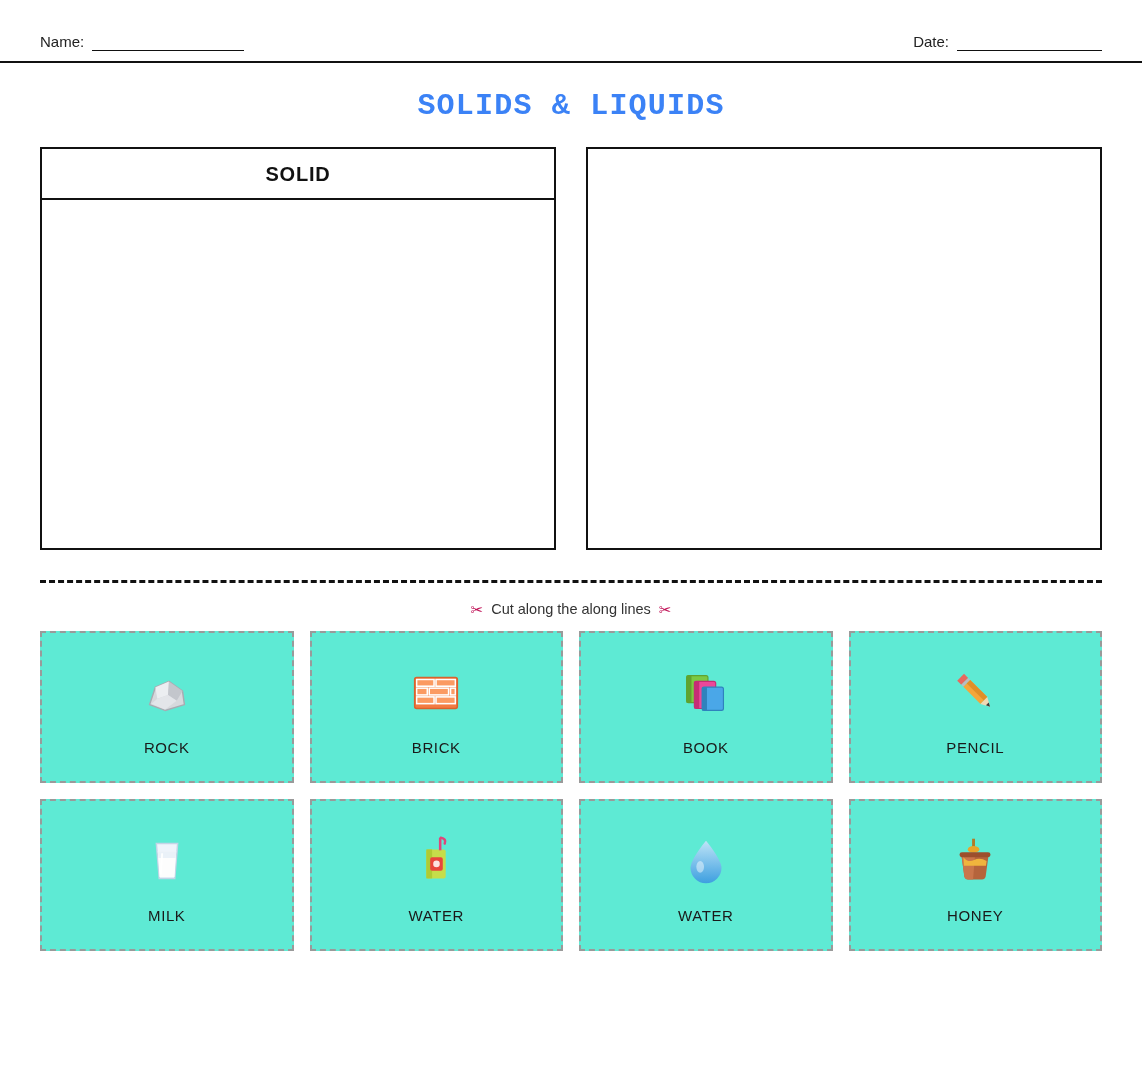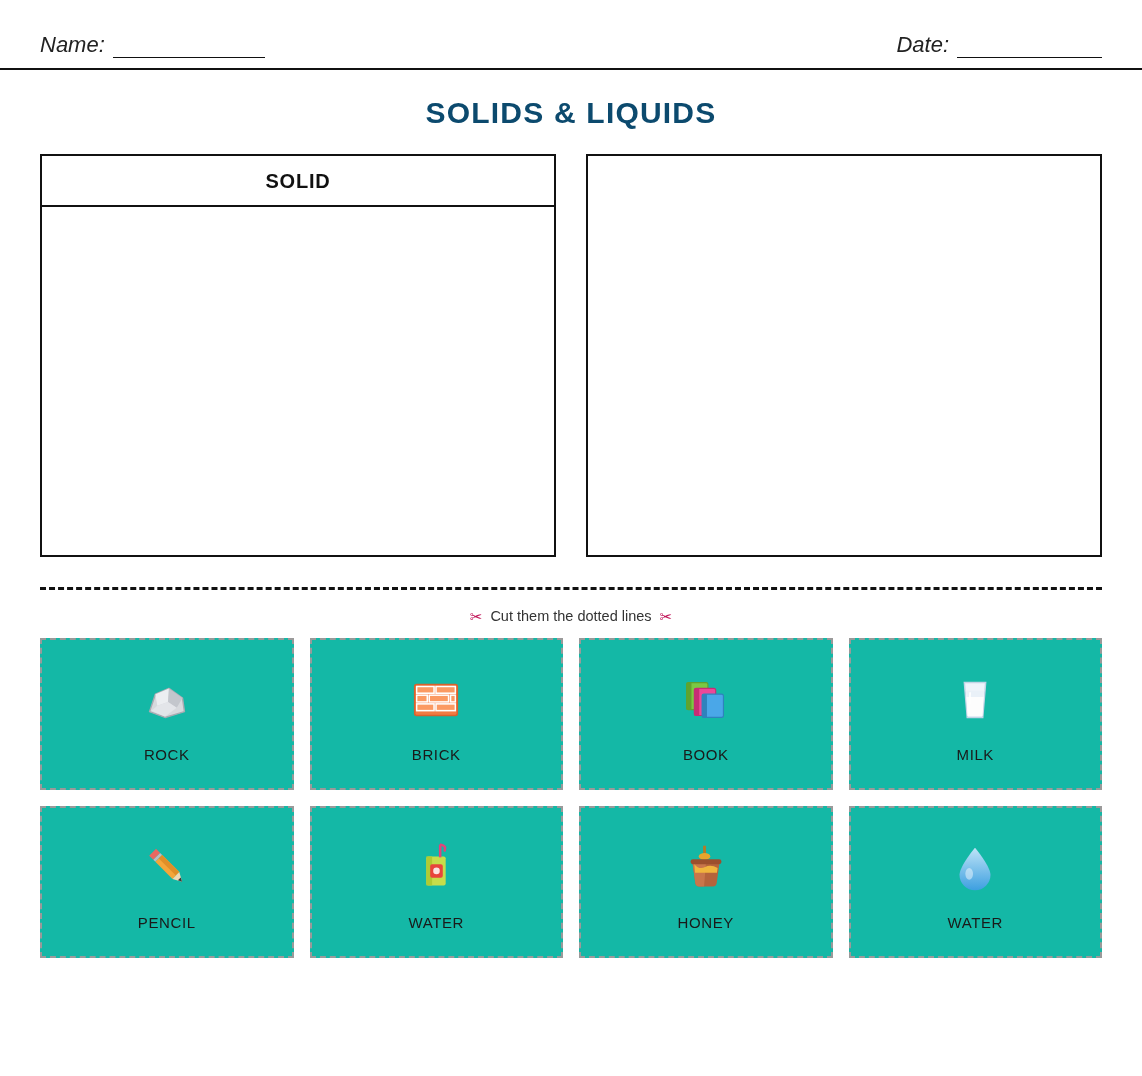--- a/index.html
+++ b/index.html
@@ -25,45 +25,45 @@
     align-items: flex-end;
     border-bottom: 2px solid #111111;
     margin: 0 0 0 0;
   }
   .field {
     display: flex;
     align-items: flex-end;
     gap: 8px;
   }
   .field-label {
-    font-size: 22px;
+    font-size: 15px;
     color: #222222;
     line-height: 1;
     padding-bottom: 2px;
-    font-style: italic;
   }
   .field-rule {
     display: block;
     border-bottom: 1.5px solid #111111;
     height: 1px;
   }
   .name-rule { width: 152px; }
   .date-rule { width: 145px; }
 
   
   .title-block {
     text-align: center;
     padding-top: 26px;
   }
   .worksheet-title {
     font-size: 30px;
     font-weight: bold;
     letter-spacing: 1.2px;
-    color: #0c4a6e;
+    color: #3b82f6;
     margin: 0;
+    font-family: Liberation Mono, monospace;
   }
   .worksheet-instructions {
     font-size: 16.5px;
     font-style: italic;
     color: #222222;
     margin: 18px 0 0 0;
   }
 
   
   .sort-area {
@@ -118,21 +118,21 @@
     grid-template-columns: repeat(4, 1fr);
     gap: 16px 16px;
   }
   .card {
     border: 2px dashed #9a9a9a;
     height: 152px;
     display: flex;
     flex-direction: column;
     align-items: center;
     justify-content: center;
-    background: #14b8a6;
+    background: #5eead4;
   }
   .card-art {
     height: 68px;
     width: 68px;
     display: flex;
     align-items: center;
     justify-content: center;
     margin-bottom: 12px;
   }
   .card-label {
@@ -166,21 +166,21 @@
     <div class="sort-box-body"></div>
   </div>
   <div class="sort-box">
     <div class="sort-box-body"></div>
   </div>
 </div>
 
 <div class="cut-divider"></div>
 <div class="cut-note">
   <span class="scissors">✂</span>
-  <span>Cut them the dotted lines</span>
+  <span>Cut along the along lines</span>
   <span class="scissors">✂</span>
 </div>
 
 <div class="cards-grid">
 
   <div class="card">
     <div class="card-art">
       <svg viewBox="0 0 64 64" width="62" height="62" aria-hidden="true">
         <polygon points="14,44 20,26 34,20 48,30 50,44 30,50" fill="#d7d9dd" stroke="#a8abb2" stroke-width="1.5" stroke-linejoin="round"></polygon>
         <polygon points="20,26 34,20 33,34 22,38" fill="#eceef1"></polygon>
@@ -220,82 +220,82 @@
         <rect x="28" y="26" width="22" height="24" rx="2" fill="#4aa7e8" stroke="#2f82bd" stroke-width="1.2"></rect>
         <rect x="28" y="26" width="5" height="24" fill="#2f82bd"></rect>
       </svg>
     </div>
     <div class="card-label">BOOK</div>
   </div>
 
   <div class="card">
     <div class="card-art">
       <svg viewBox="0 0 64 64" width="62" height="62" aria-hidden="true">
-        <polygon points="21,14 43,14 40,50 24,50" fill="#eef4fb" stroke="#c3d4e6" stroke-width="1.5"></polygon>
-        <polygon points="22.5,22 41.5,22 39.8,48.5 24.2,48.5" fill="#fdfdfd"></polygon>
-        <polygon points="22.5,22 41.5,22 41,29 23,29" fill="#eaf1f8"></polygon>
-        <polygon points="26,24 28,24 26.6,46 24.8,46" fill="#ffffff" opacity="0.9"></polygon>
-      </svg>
-    </div>
-    <div class="card-label">MILK</div>
-  </div>
-
-  <div class="card">
-    <div class="card-art">
-      <svg viewBox="0 0 64 64" width="62" height="62" aria-hidden="true">
         <g transform="rotate(-45 32 32)">
           <rect x="28" y="10" width="10" height="6" fill="#e8685f"></rect>
           <rect x="28" y="16" width="10" height="3" fill="#b9bcc2"></rect>
           <rect x="28" y="19" width="10" height="25" fill="#f4a63a"></rect>
           <rect x="33" y="19" width="5" height="25" fill="#e08f28"></rect>
           <polygon points="28,44 38,44 33,53" fill="#f0d9b5"></polygon>
           <polygon points="31,49 35,49 33,53" fill="#3a3a3a"></polygon>
         </g>
       </svg>
     </div>
     <div class="card-label">PENCIL</div>
   </div>
 
   <div class="card">
     <div class="card-art">
       <svg viewBox="0 0 64 64" width="62" height="62" aria-hidden="true">
+        <polygon points="21,14 43,14 40,50 24,50" fill="#eef4fb" stroke="#c3d4e6" stroke-width="1.5"></polygon>
+        <polygon points="22.5,22 41.5,22 39.8,48.5 24.2,48.5" fill="#fdfdfd"></polygon>
+        <polygon points="22.5,22 41.5,22 41,29 23,29" fill="#eaf1f8"></polygon>
+        <polygon points="26,24 28,24 26.6,46 24.8,46" fill="#ffffff" opacity="0.9"></polygon>
+      </svg>
+    </div>
+    <div class="card-label">MILK</div>
+  </div>
+
+  <div class="card">
+    <div class="card-art">
+      <svg viewBox="0 0 64 64" width="62" height="62" aria-hidden="true">
         <rect x="22" y="20" width="20" height="30" rx="2" fill="#c6dd4a"></rect>
         <rect x="22" y="20" width="6" height="30" fill="#aecb34"></rect>
         <rect x="26" y="28" width="13" height="14" rx="2" fill="#e8453c"></rect>
         <circle cx="32.5" cy="35" r="3.4" fill="#ffffff" opacity="0.85"></circle>
         <rect x="35" y="8" width="2.6" height="13" fill="#e0457a"></rect>
         <path d="M37 8 q6 1 4 6" stroke="#e0457a" stroke-width="2.6" fill="none" stroke-linecap="round"></path>
       </svg>
     </div>
     <div class="card-label">WATER</div>
-  </div>
-
-  <div class="card">
-    <div class="card-art">
-      <svg viewBox="0 0 64 64" width="62" height="62" aria-hidden="true">
-        <rect x="29" y="9" width="3" height="11" fill="#b07c2a"></rect>
-        <ellipse cx="30.5" cy="20" rx="6" ry="3.5" fill="#e8a52c"></ellipse>
-        <path d="M18 26 h28 l-3 22 a4 4 0 0 1 -4 3 H25 a4 4 0 0 1 -4 -3 Z" fill="#b5643c"></path>
-        <path d="M18 26 h14 l-2 25 H25 a4 4 0 0 1 -4 -3 Z" fill="#c9764b"></path>
-        <rect x="16" y="23" width="32" height="5" rx="2.5" fill="#9c4f2d"></rect>
-        <path d="M20 28 q5 6 11 3 q6 -3 13 1 l-0.7 5 H20.6 Z" fill="#f0b43d"></path>
-      </svg>
-    </div>
-    <div class="card-label">HONEY</div>
   </div>
 
   <div class="card">
     <div class="card-art">
       <svg viewBox="0 0 64 64" width="62" height="62" aria-hidden="true">
         <defs>
           <linearGradient id="dropGrad" x1="0" y1="0" x2="0" y2="1">
             <stop offset="0%" stop-color="#bfe4f7"></stop>
             <stop offset="100%" stop-color="#3d9fe0"></stop>
           </linearGradient>
         </defs>
         <path d="M32 11 C 32 11, 48 30, 48 39 A16 16 0 0 1 16 39 C 16 30, 32 11, 32 11 Z" fill="url(#dropGrad)"></path>
         <ellipse cx="26" cy="38" rx="4" ry="6" fill="#ffffff" opacity="0.45"></ellipse>
       </svg>
     </div>
     <div class="card-label">WATER</div>
   </div>
 
+  <div class="card">
+    <div class="card-art">
+      <svg viewBox="0 0 64 64" width="62" height="62" aria-hidden="true">
+        <rect x="29" y="9" width="3" height="11" fill="#b07c2a"></rect>
+        <ellipse cx="30.5" cy="20" rx="6" ry="3.5" fill="#e8a52c"></ellipse>
+        <path d="M18 26 h28 l-3 22 a4 4 0 0 1 -4 3 H25 a4 4 0 0 1 -4 -3 Z" fill="#b5643c"></path>
+        <path d="M18 26 h14 l-2 25 H25 a4 4 0 0 1 -4 -3 Z" fill="#c9764b"></path>
+        <rect x="16" y="23" width="32" height="5" rx="2.5" fill="#9c4f2d"></rect>
+        <path d="M20 28 q5 6 11 3 q6 -3 13 1 l-0.7 5 H20.6 Z" fill="#f0b43d"></path>
+      </svg>
+    </div>
+    <div class="card-label">HONEY</div>
+  </div>
+
 </div>
 
 </body></html>

